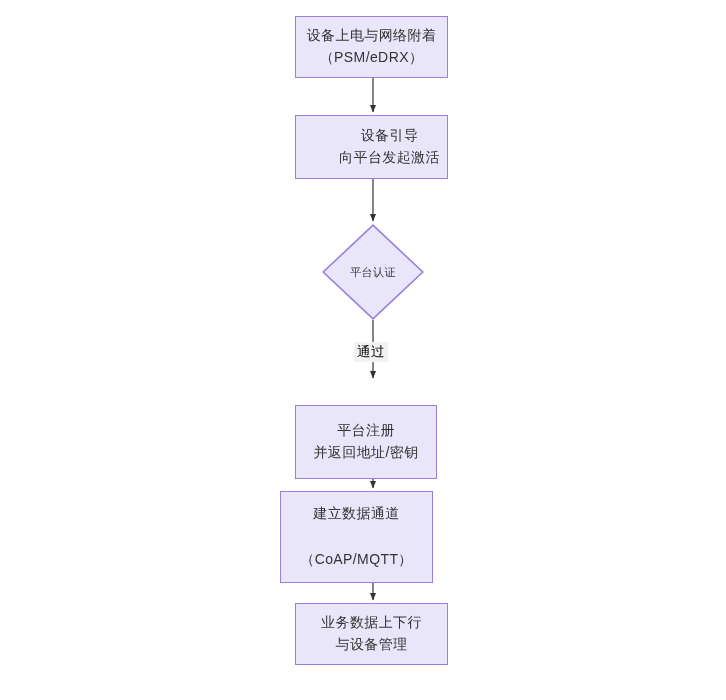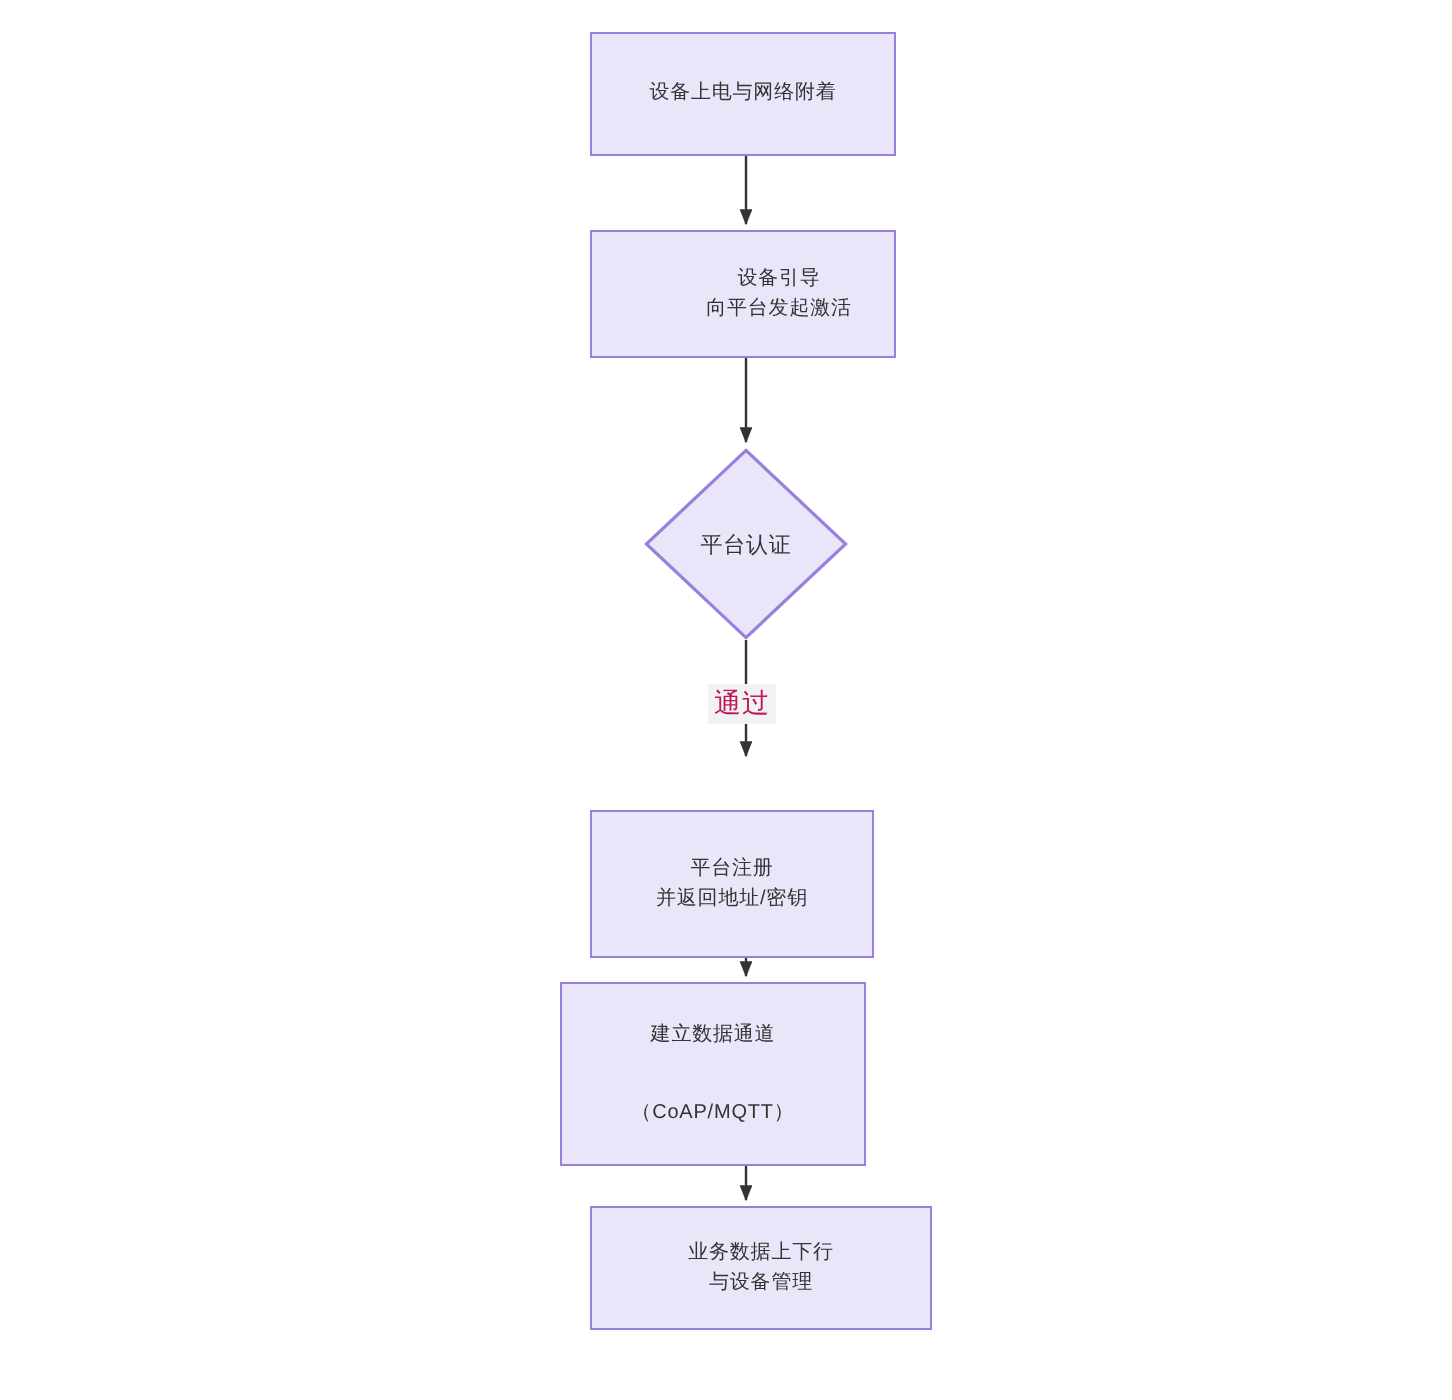--- a/index.html
+++ b/index.html
@@ -25,34 +25,34 @@
   .node {
     position: absolute;
     box-sizing: border-box;
     background: #e9e6fa;
     border: 1.6px solid #9b7ede;
     display: flex;
     flex-direction: column;
     align-items: center;
     justify-content: center;
     color: #333333;
-    font-size: 10px;
+    font-size: 14px;
     line-height: 1.55;
     letter-spacing: 0.4px;
     white-space: nowrap;
   }
   .node .line {
     display: block;
   }
   
   #node-power      { left: 295px; top: 16px;  width: 153px; height: 62px; }
   #node-bootstrap  { left: 295px; top: 115px; width: 153px; height: 64px; padding-left: 36px; }
   #node-register   { left: 295px; top: 381px; width: 142px; height: 74px; margin-top: 24px; }
   #node-channel    { left: 280px; top: 491px; width: 153px; height: 92px; gap: 24px; }
-  #node-business   { left: 295px; top: 603px; width: 171px; height: 62px; }
+  #node-business   { left: 295px; top: 603px; width: 153px; height: 62px; }
 
   
   #node-auth {
     position: absolute;
     left: 322px;
     top: 224px;
     width: 102px;
     height: 96px;
   }
   #node-auth .diamond-shape {
@@ -73,21 +73,21 @@
     color: #333333;
     font-size: 11px;
     letter-spacing: 0.4px;
     white-space: nowrap;
   }
 
   
   .edge-label {
     position: absolute;
     background: #f2f2f2;
-    color: #be185d;
+    color: #000000;
     font-size: 13.5px;
     letter-spacing: 0.5px;
     padding: 1px 3px;
     white-space: nowrap;
   }
   #edge-label-pass {
     left: 354px;
     top: 342px;
   }
 </style>
@@ -107,20 +107,21 @@
 
   <line x1="373" y1="320" x2="373" y2="378" stroke="#333333" stroke-width="1.2" marker-end="url(#arrowhead)"></line>
 
   <line x1="373" y1="455" x2="373" y2="488" stroke="#333333" stroke-width="1.2" marker-end="url(#arrowhead)"></line>
 
   <line x1="373" y1="562" x2="373" y2="600" stroke="#333333" stroke-width="1.2" marker-end="url(#arrowhead)"></line>
 </svg>
 
 <div class="node" id="node-power">
   <span class="line">设备上电与网络附着</span>
+  <span class="line">（PSM/eDRX）</span>
 </div>
 
 <div class="node" id="node-bootstrap">
   <span class="line">设备引导</span>
   <span class="line">向平台发起激活</span>
 </div>
 
 <div id="node-auth">
   <svg class="diamond-shape" viewBox="0 0 102 96" xmlns="http://www.w3.org/2000/svg" preserveAspectRatio="none">
     <polygon points="51,1.2 100.8,48 51,94.8 1.2,48" fill="#e9e6fa" stroke="#9b7ede" stroke-width="1.6"></polygon>

